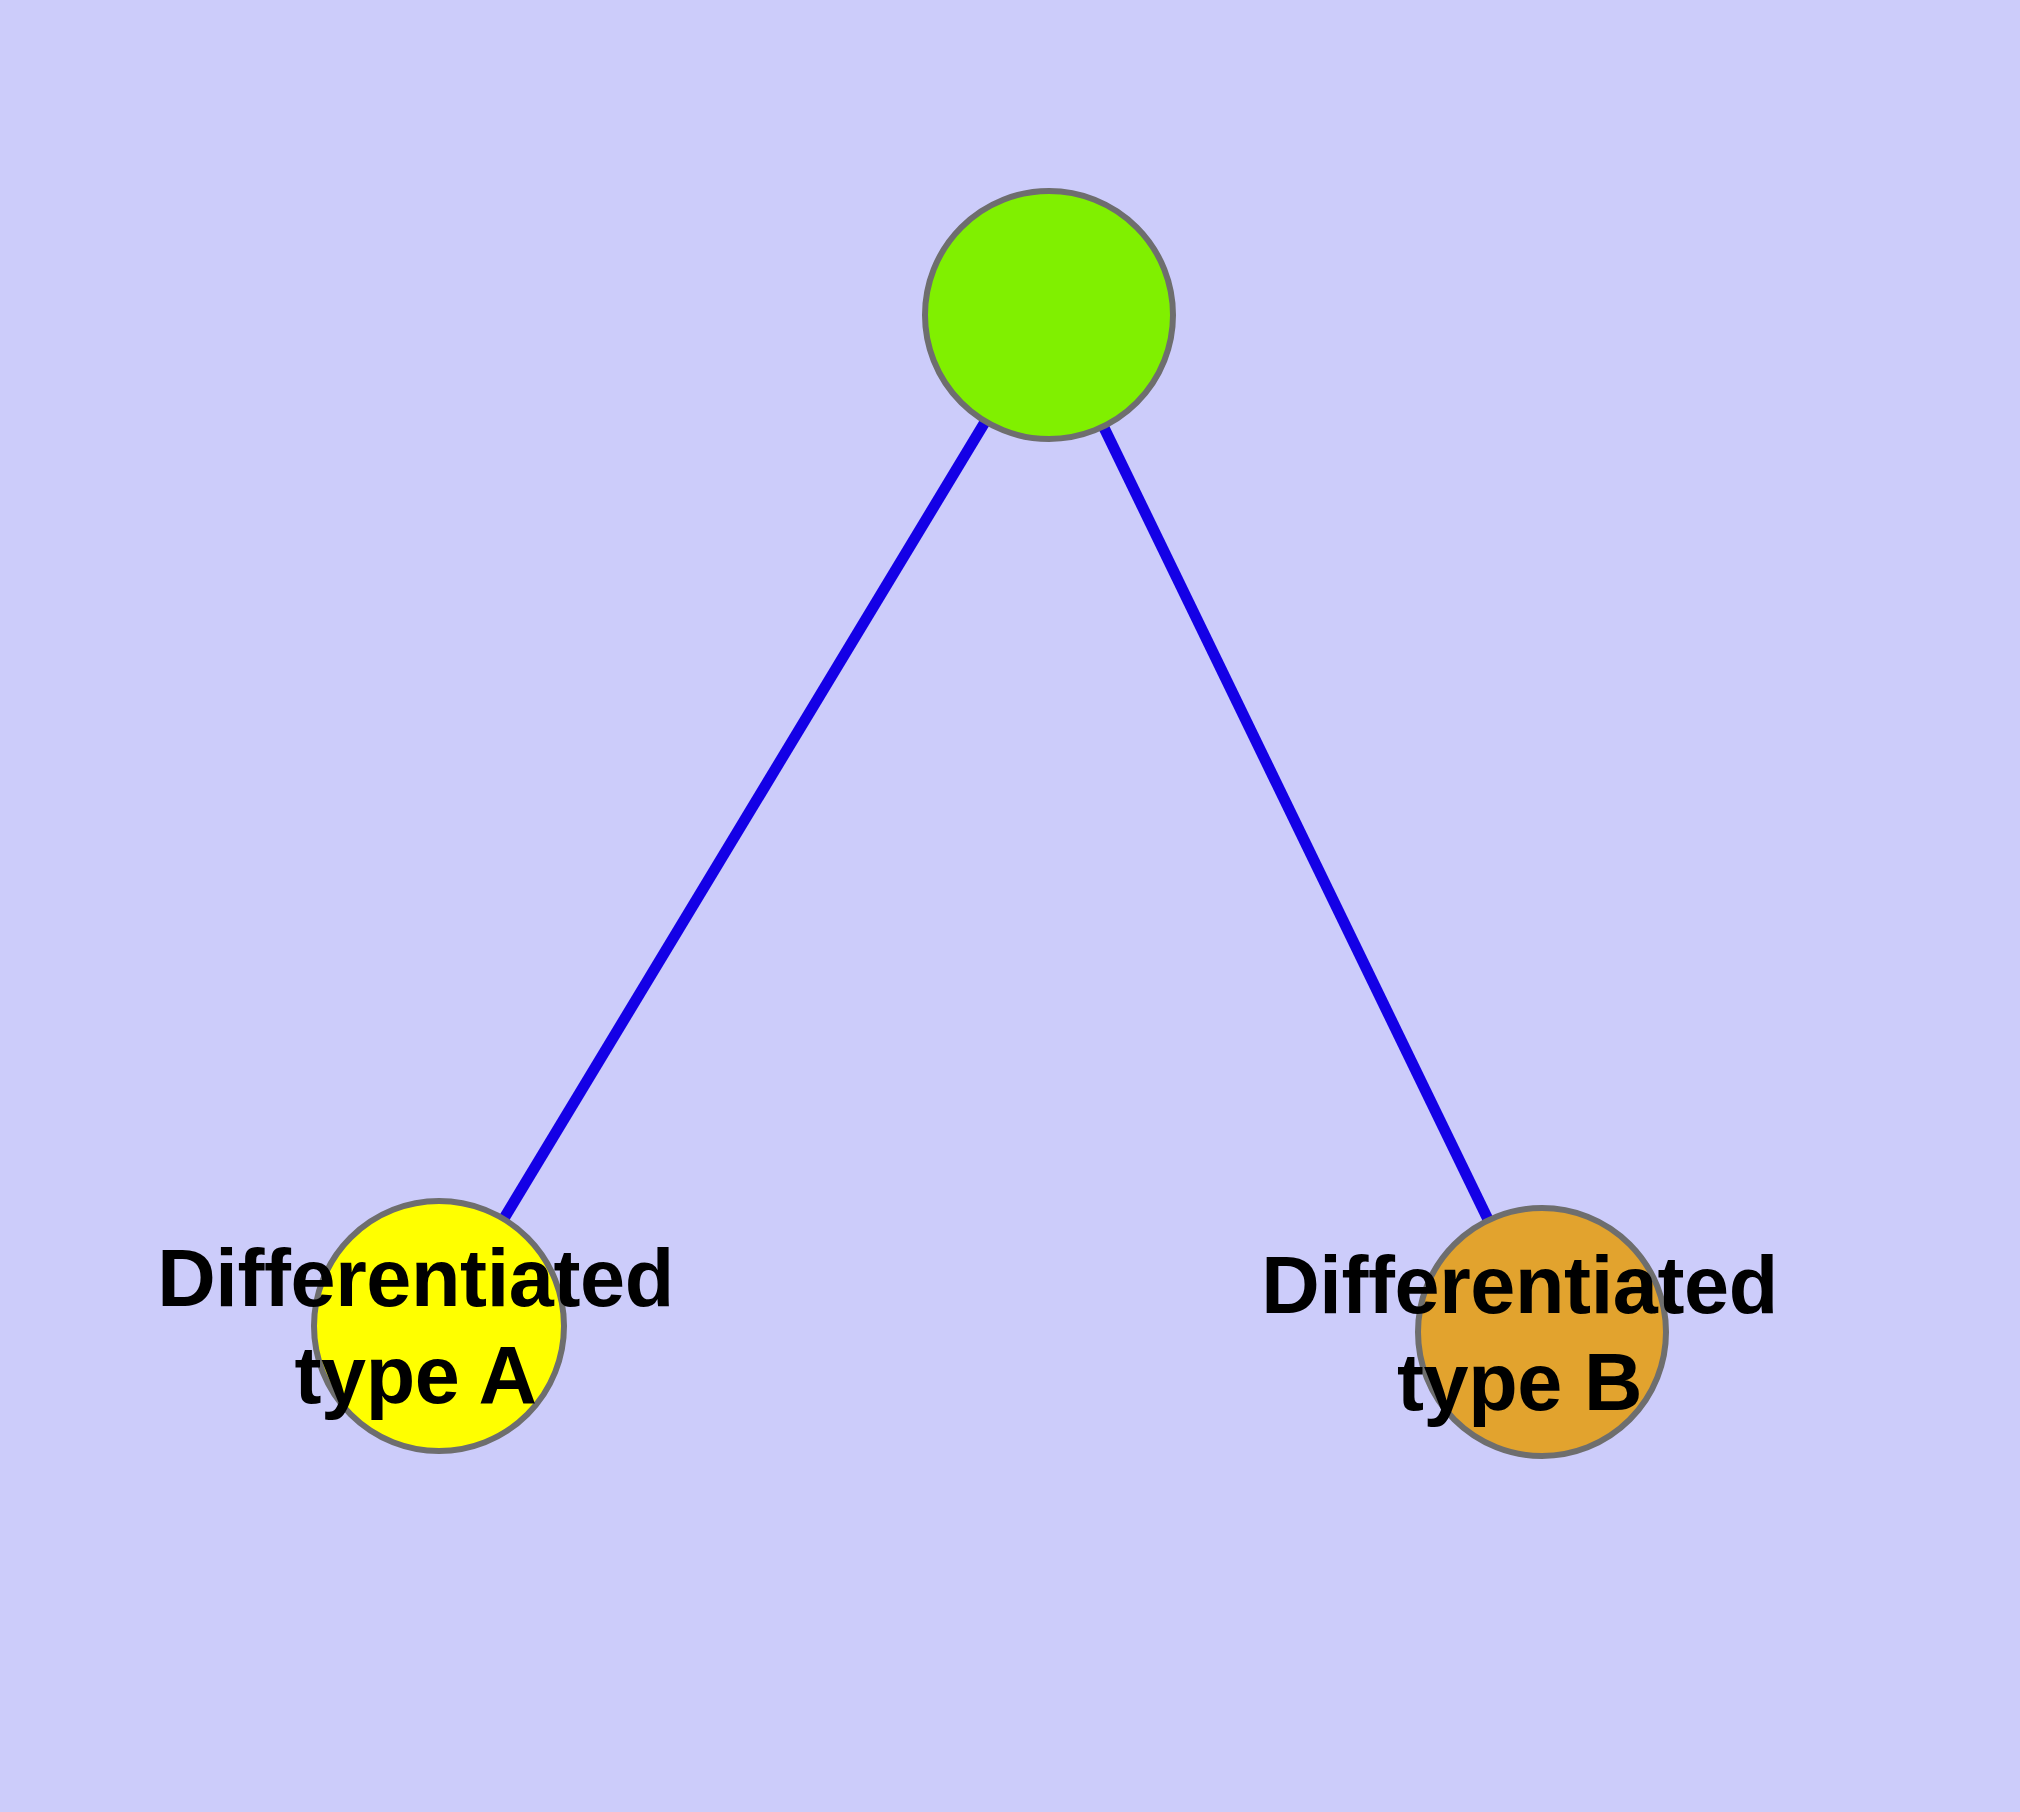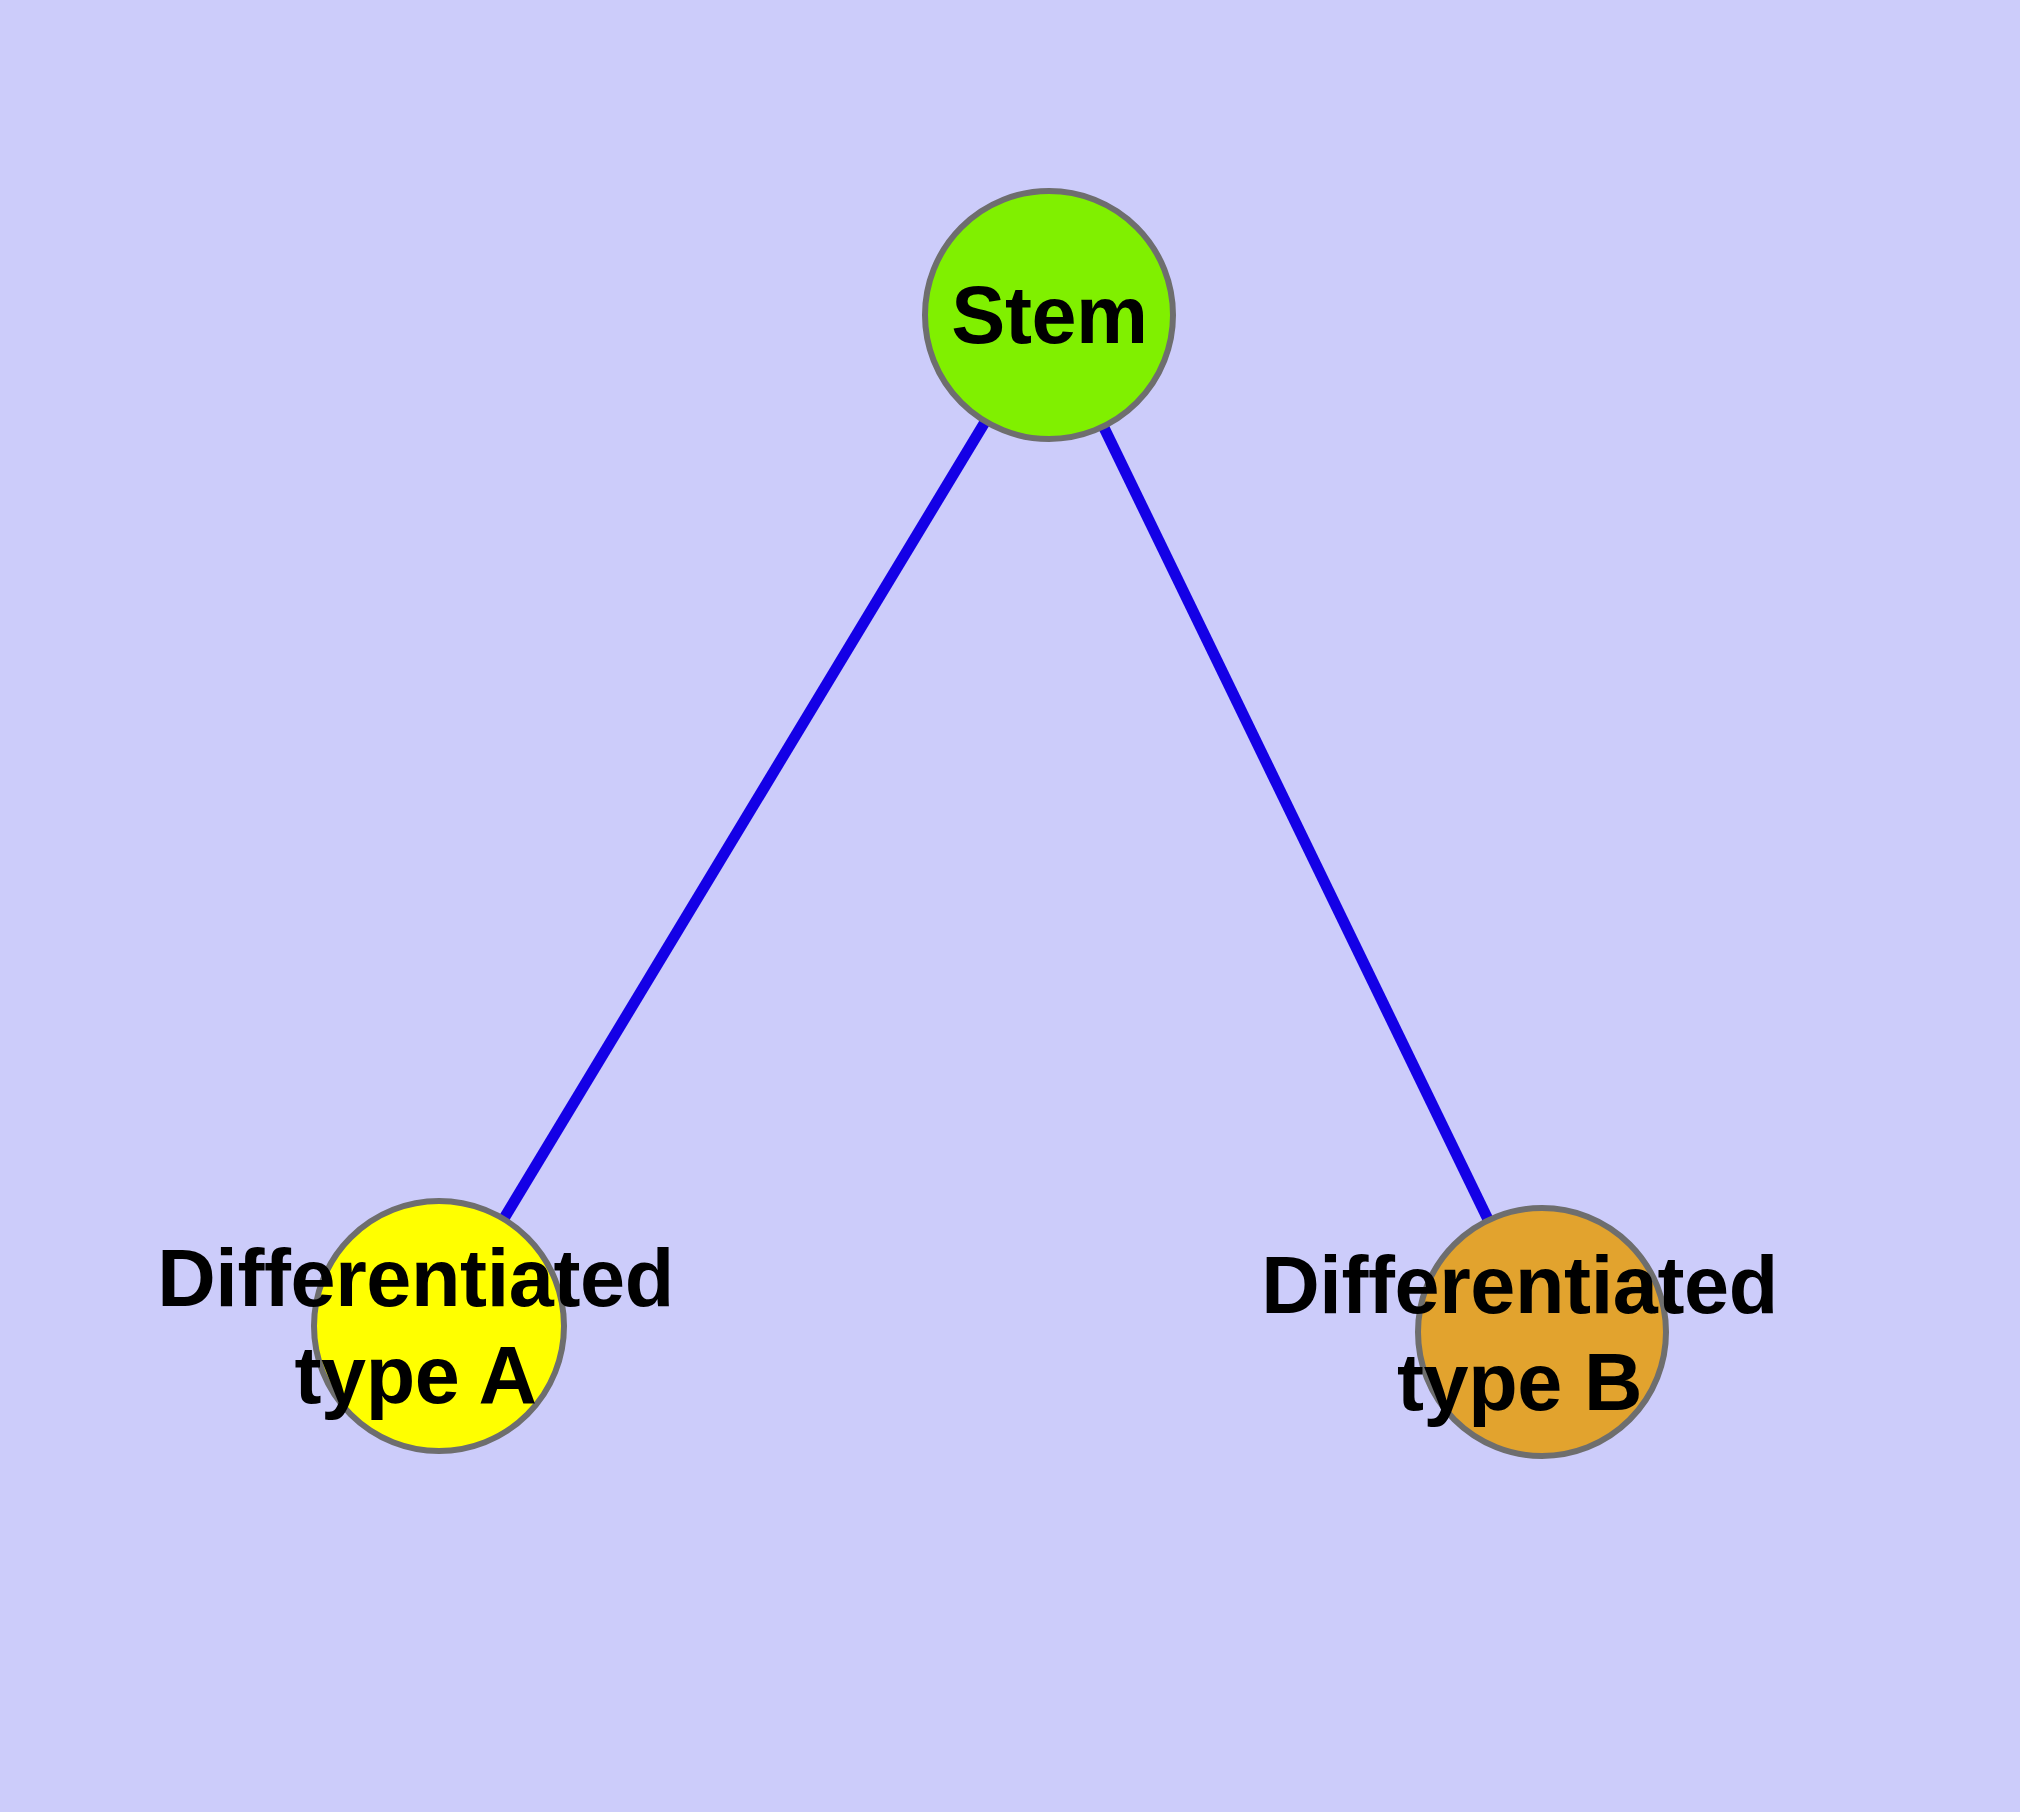--- a/index.html
+++ b/index.html
@@ -51,20 +51,19 @@
 
   <svg id="edge-layer" viewBox="0 0 2384 2138">
     <line stroke="#1400e6" stroke-width="13" stroke-linecap="butt" x1="1238" y1="372" x2="518" y2="1564"></line>
     <line stroke="#1400e6" stroke-width="13" stroke-linecap="butt" x1="1238" y1="372" x2="1820" y2="1572"></line>
   </svg>
 
   <div class="node" style="left: 922px; top: 188px; width: 254px; height: 254px; background: rgb(128, 240, 0); border-color: rgb(110, 110, 110); border-width: 6px;"></div>
   <div class="node" style="left: 311px; top: 1198px; width: 256px; height: 256px; background: rgb(255, 255, 0); border-color: rgb(110, 110, 110); border-width: 6px;"></div>
   <div class="node" style="left: 1415px; top: 1205px; width: 254px; height: 254px; background: rgb(226, 163, 46); border-color: rgb(110, 110, 110); border-width: 6px;"></div>
 
-  <div class="node-label" style="font-size: 81px; color: rgb(0, 0, 0); width: 1187px; left: 456px; top: 267px;">Stem</div>
   <div class="node-label" style="font-size: 81px; color: rgb(0, 0, 0); width: 1187px; left: -178px; top: 1230px;">Differentiated
 type A</div>
   <div class="node-label" style="font-size: 81px; color: rgb(0, 0, 0); width: 1187px; left: 926px; top: 1237px;">Differentiated
 type B</div>
 
 </div>
 
 
 </body></html>

